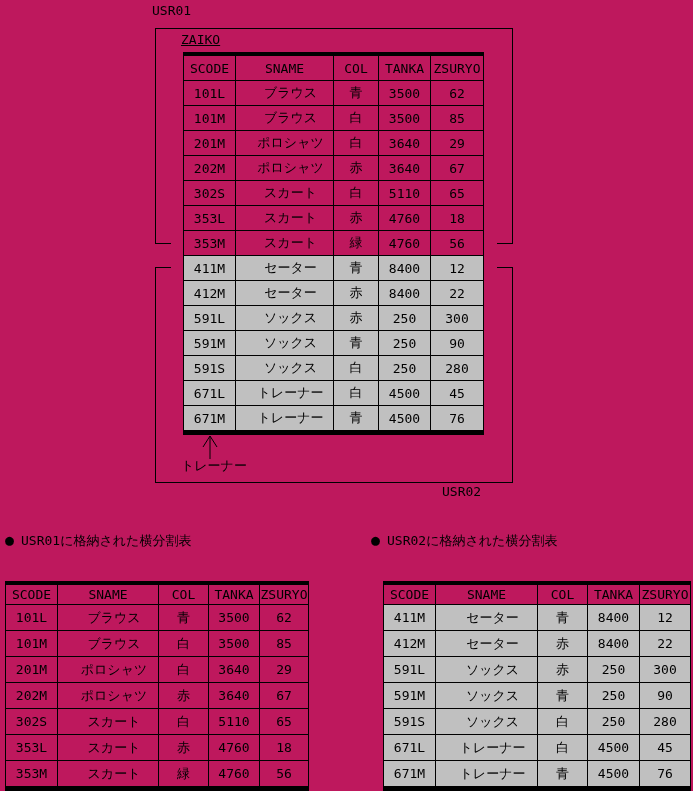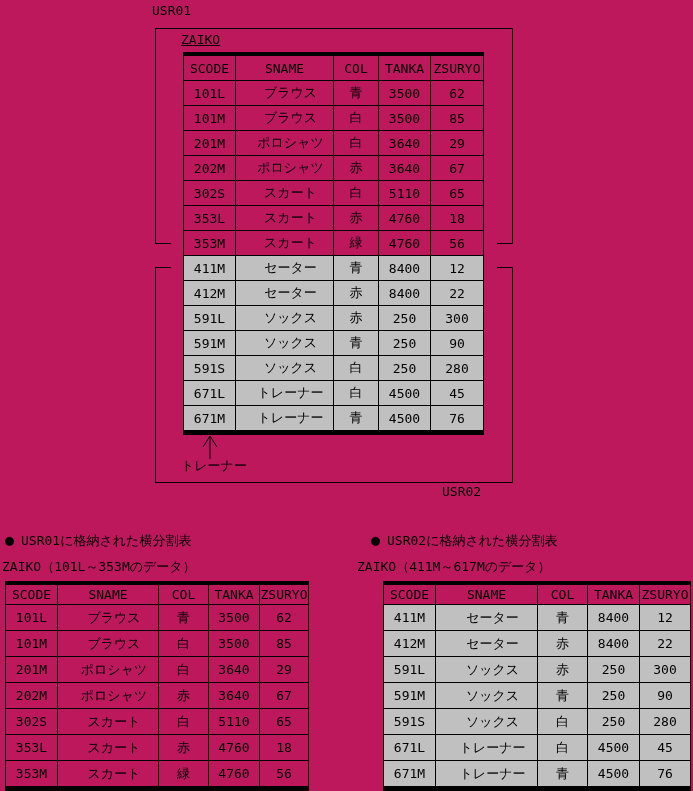--- a/index.html
+++ b/index.html
@@ -169,21 +169,20 @@
     <line x1="11" y1="3" x2="18" y2="14" stroke="#000" stroke-width="1"></line>
   </svg>
   <div class="lbl" style="left:181px;top:459px;">トレーナー</div>
 
   <div class="lbl" style="left:429px;top:485px;margin-left:13px;">USR02</div>
 
   <div class="heading" style="left:5px;top:533px;">
     <span class="bullet">●</span>
     <span>USR01に格納された横分割表</span>
   </div>
-  <div class="lbl" style="left:2px;top:560px;">ZAIKO（101L～353Mのデータ）</div>
 
   <table id="left-table" class="bottom-table" style="left:5px;top:581px;width:303px;">
     <colgroup>
       <col style="width:52px">
         <col style="width:101px">
         <col style="width:50px">
       <col style="width:51px">
         <col style="width:49px">
     </colgroup>
     <thead>
@@ -245,21 +244,20 @@
           <td>4760</td>
           <td>56</td>
         </tr>
       </tbody>
   </table>
 
   <div class="heading" style="left:371px;top:533px;">
     <span class="bullet">●</span>
     <span>USR02に格納された横分割表</span>
   </div>
-  <div class="lbl" style="left:357px;top:560px;">ZAIKO（411M～617Mのデータ）</div>
 
   <table id="right-table" class="bottom-table" style="left:383px;top:581px;width:305px;">
     <colgroup>
       <col style="width:52px">
         <col style="width:102px">
         <col style="width:50px">
       <col style="width:52px">
         <col style="width:51px">
     </colgroup>
     <thead>

